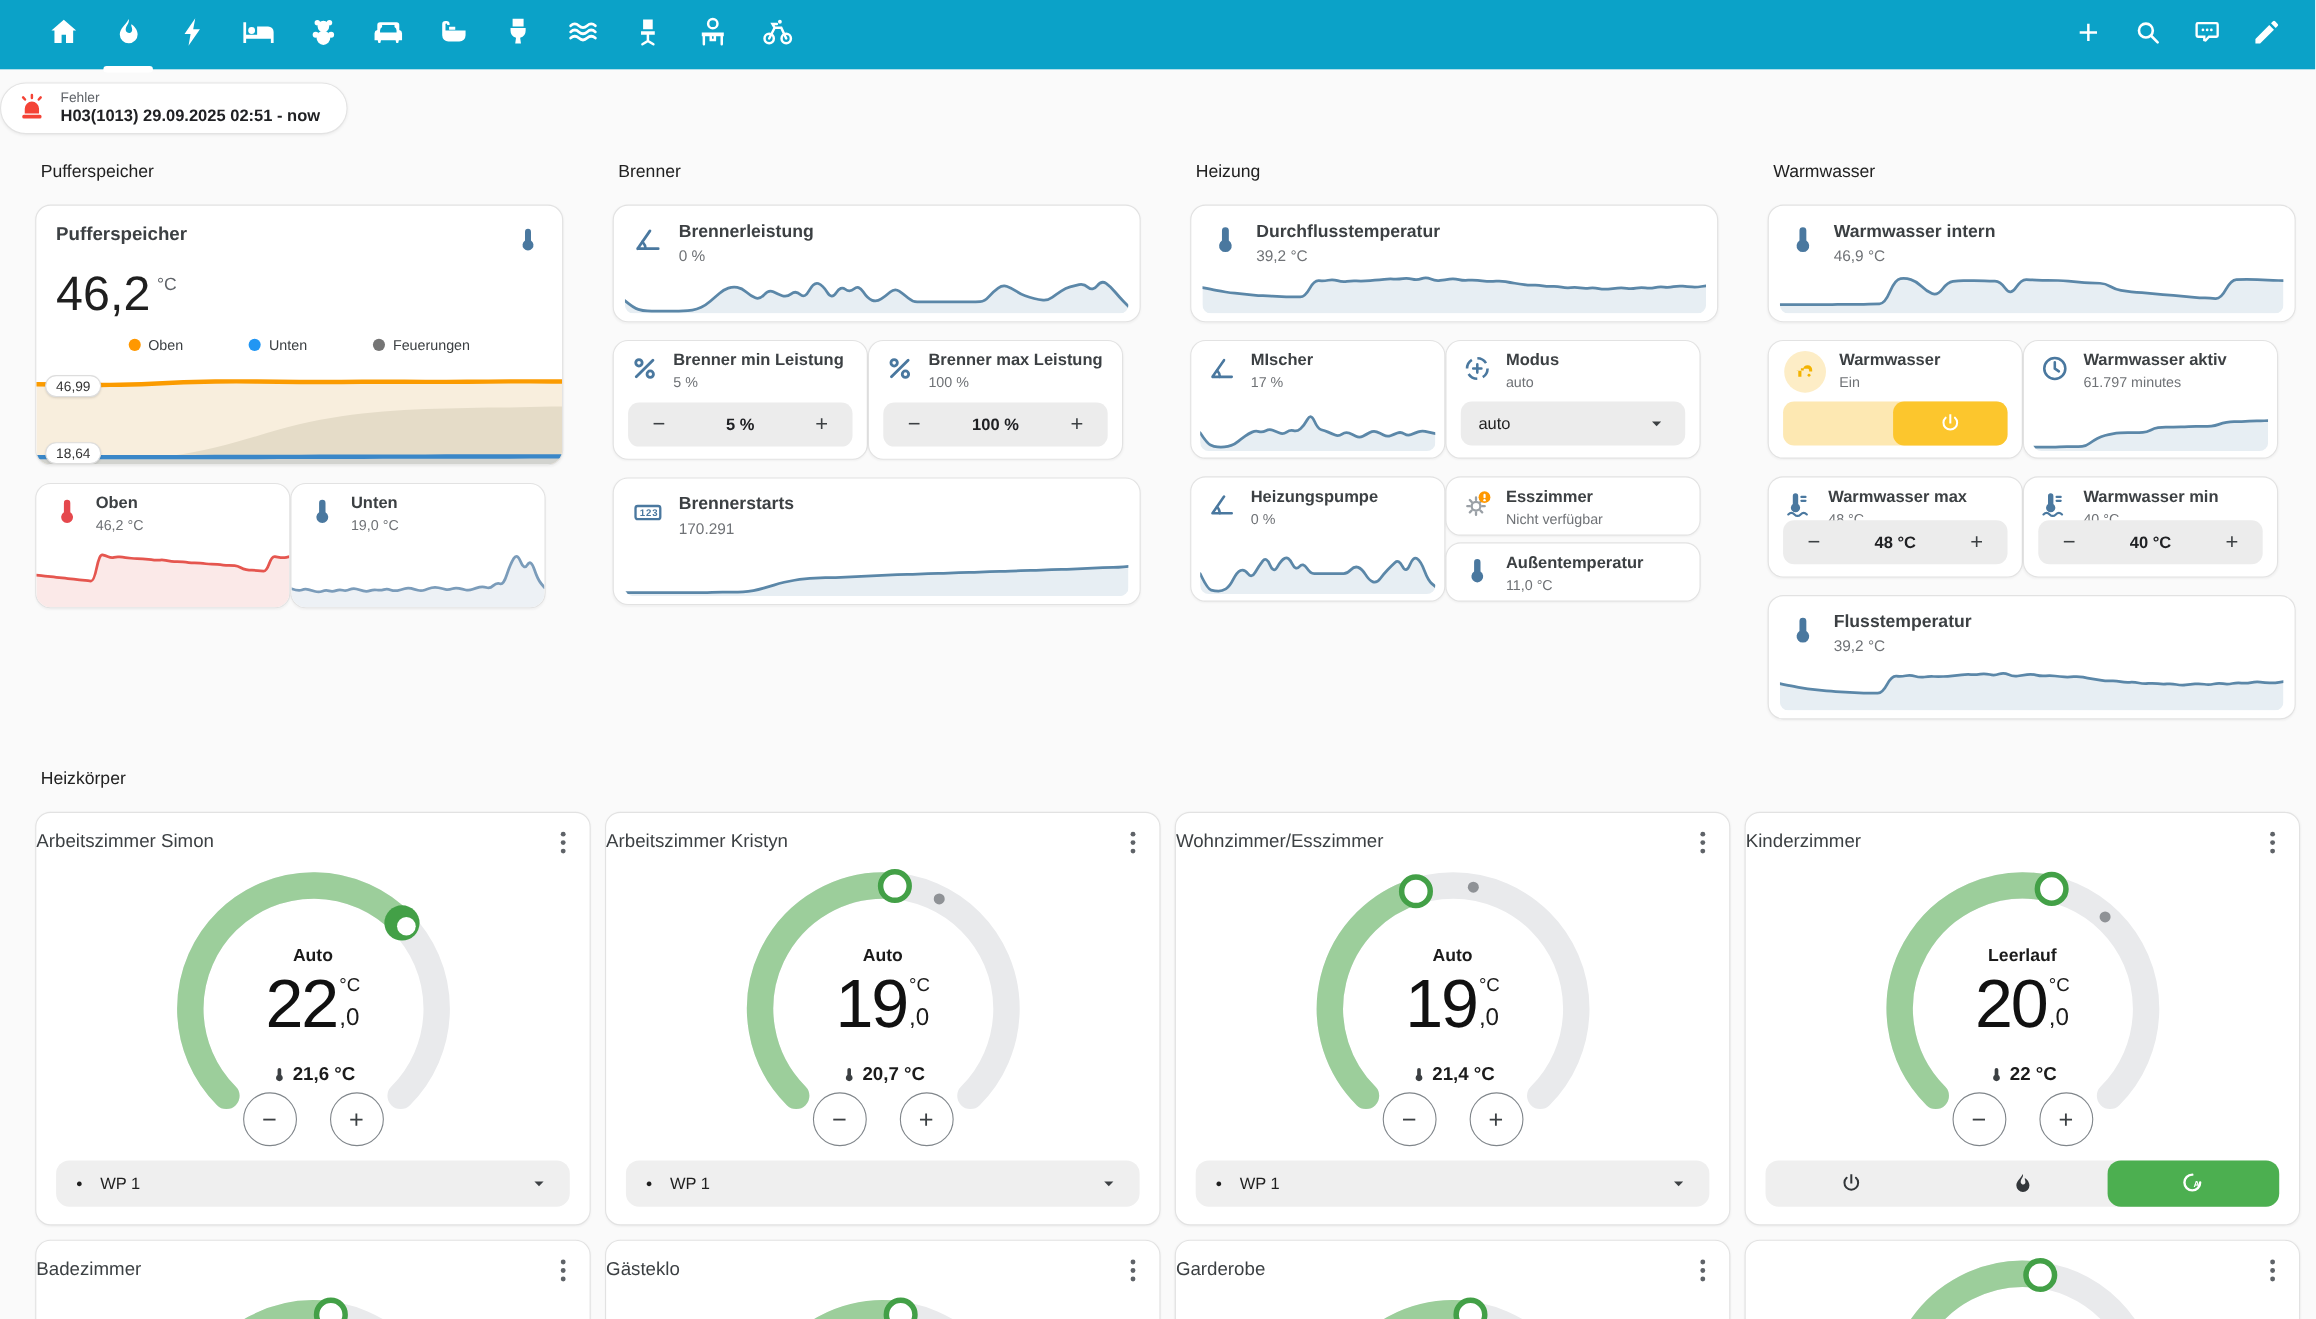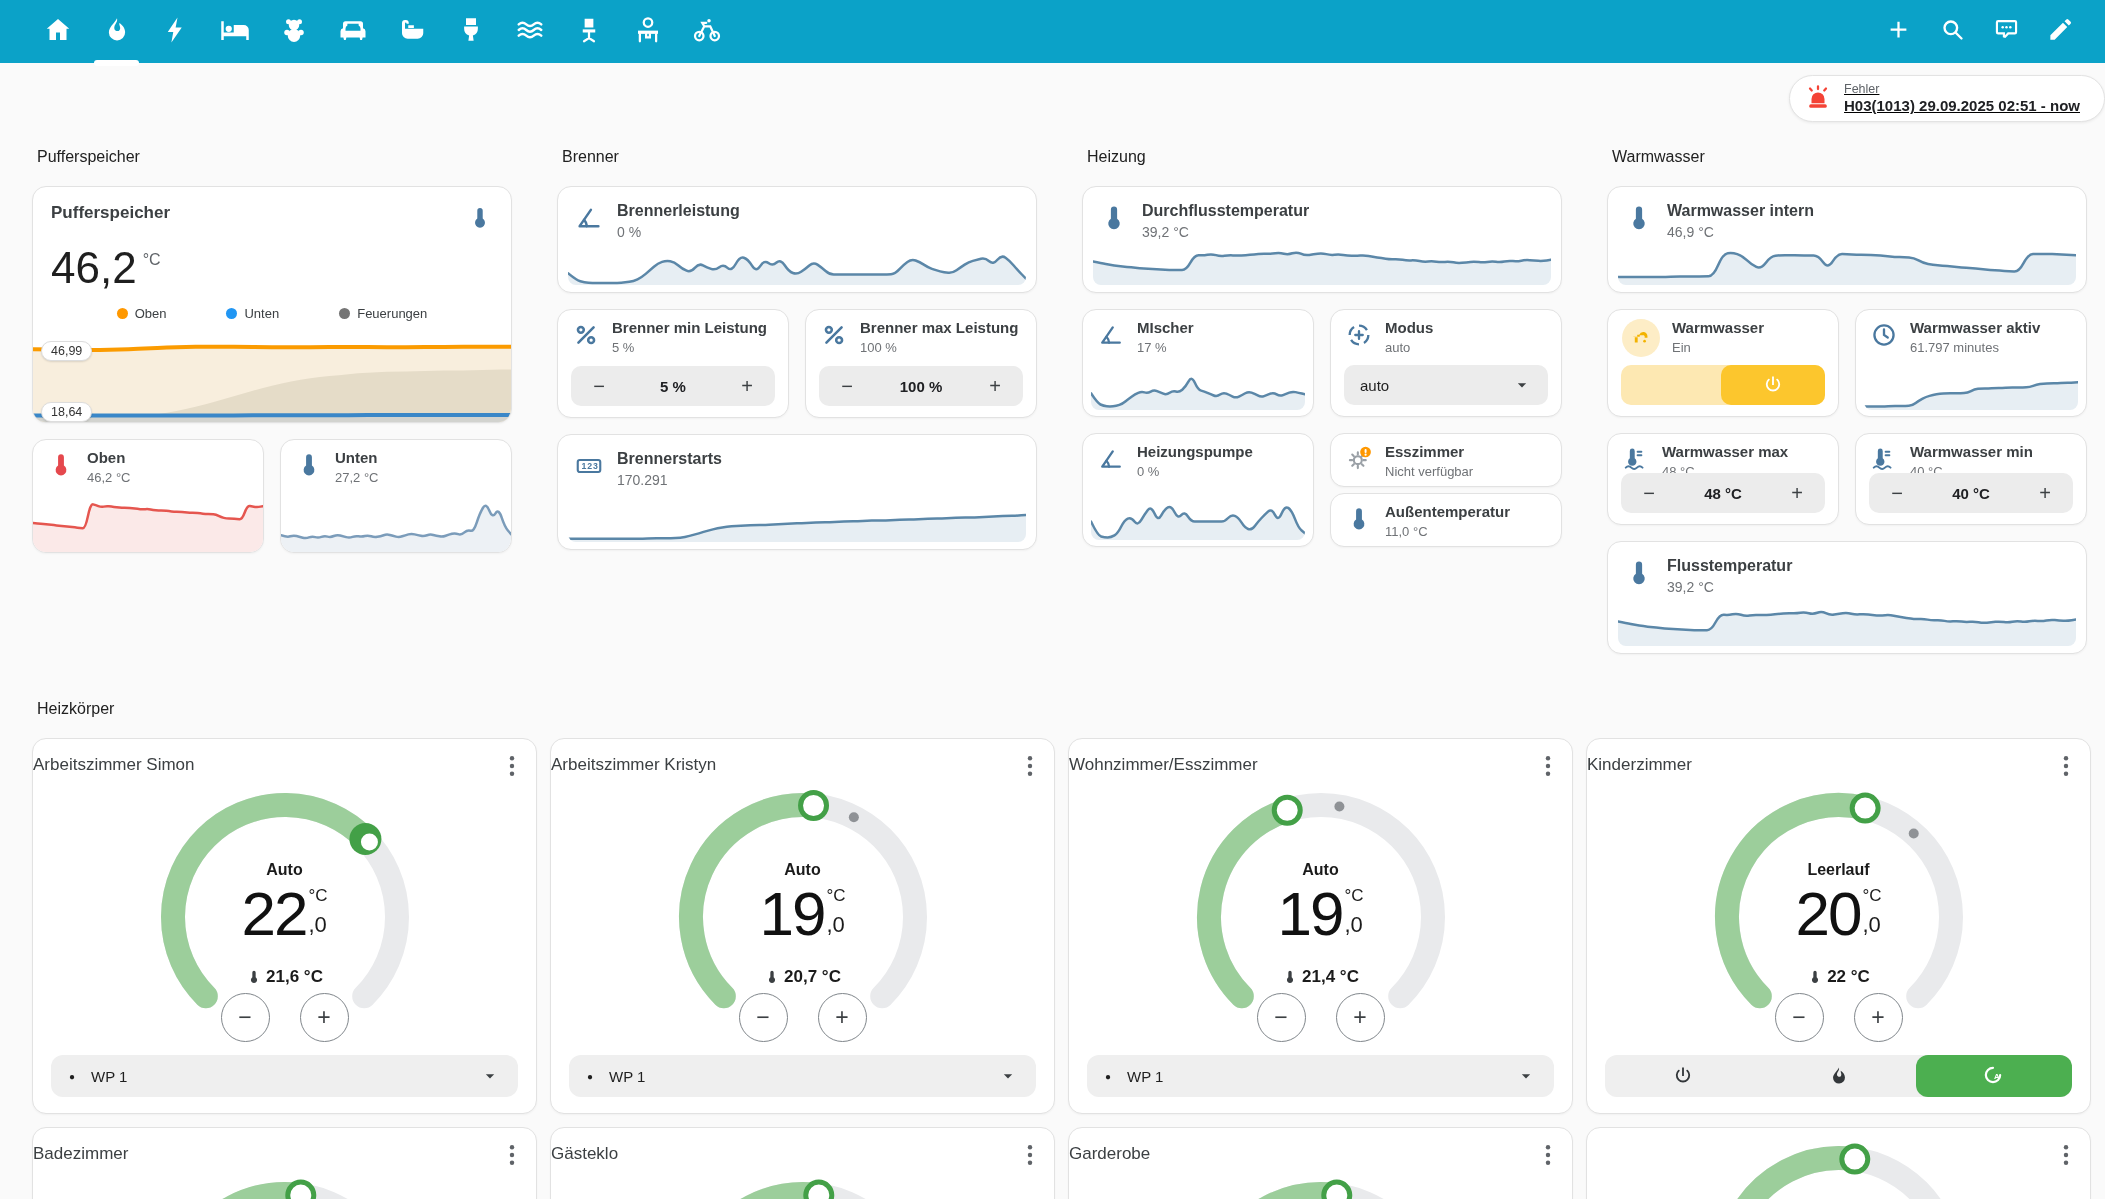--- a/index.html
+++ b/index.html
@@ -10,33 +10,33 @@
   .navbar{height:63px;background:#0ba2c8;display:flex;align-items:center;padding:0 28px;position:relative;}
   .nav-tabs{display:flex;height:100%;}
   .tab{width:59px;height:100%;display:flex;align-items:center;justify-content:center;position:relative;color:#fff;cursor:pointer;}
   .tab svg{width:30px;height:30px;}
   .tab.active::after{content:"";position:absolute;left:7px;right:7px;bottom:-3px;height:6px;background:#fff;border-radius:3px;}
   .nav-actions{margin-left:auto;display:flex;gap:20px;align-items:center;}
   .action{width:34px;height:34px;display:flex;align-items:center;justify-content:center;color:#fff;cursor:pointer;}
   .action svg{width:27px;height:27px;}
 
   
-  .alert-row{display:flex;justify-content:flex-end;margin-top:12px;text-decoration:underline;}
+  .alert-row{display:flex;justify-content:flex-start;margin-top:12px;}
   .alert-chip{display:flex;align-items:center;gap:11px;background:#fff;border:1px solid #e3e3e3;border-radius:26px;padding:6px 24px 7px 13px;box-shadow:0 1px 3px rgba(0,0,0,.07);cursor:pointer;}
   .alert-icon{width:30px;height:30px;color:#f44336;}
   .alert-icon svg{width:100%;height:100%;}
   .alert-label{font-size:12.5px;color:#5f6368;}
   .alert-msg{font-size:15px;font-weight:700;color:#202124;margin-top:1px;}
 
   
   .top-grid{display:flex;gap:45px;padding:26px 0 0 32px;align-items:flex-start;}
   .col{width:480px;flex:none;}
   .sec-title{font-size:16px;color:#212121;margin:0 0 20px 5px;}
   .col-stack{display:flex;flex-direction:column;gap:16px;}
-  .row2{display:flex;gap:16px;}
+  .row2{display:flex;}
   .half{width:232px;flex:none;position:relative;}
   .vstack{display:flex;flex-direction:column;gap:6px;width:232px;}
 
   .card{background:#fff;border:1px solid #e2e2e2;border-radius:14px;position:relative;overflow:hidden;box-sizing:border-box;box-shadow:0 1px 2px rgba(0,0,0,.04);}
   .h107{height:107px}.h108{height:108px}.h109{height:109px}.h112{height:92px}.h113{height:113px}.h114{height:114px}.h116{height:116px}.h237{height:237px}.h54{height:54px}
 
   .shead{display:flex;gap:13px;padding:14px 16px 0;align-items:flex-start;}
   .cicon{width:30px;height:30px;color:#4a789f;flex:none;margin-top:2px;}
   .cicon svg{width:100%;height:100%;}
   .cicon.red{color:#e5484d;}
@@ -291,21 +291,21 @@
                 </svg>
               </div>
           </div>
           <div class="card h114 half">
             <div class="shead compact">
               <span class="cicon"><svg viewBox="0 0 24 24" width="100%" height="100%" fill="currentColor">
                     <path d="M12 2.8a2.5 2.5 0 0 1 2.5 2.5v7.2a4.6 4.6 0 1 1-5 0V5.3A2.5 2.5 0 0 1 12 2.8z"></path>
                   </svg></span>
               <div>
                   <div class="st">Unten</div>
-                   <div class="sv">27,2 °C</div>
+                   <div class="sv">19,0 °C</div>
                 </div>
             </div>
             <div class="spark-flood">
                 <svg viewBox="0 0 230 56" preserveAspectRatio="none">
                   <path d="M 0 39.2 Q 6.2 41.4 9.3 40.3 Q 12.4 39.2 15.5 40.05 Q 18.6 40.9 21.75 41.75 Q 24.9 42.6 28 41.45 Q 31.1 40.3 34.2 41.15 Q 37.3 42 40.4 40.9 Q 43.5 39.8 46.6 40.599999999999994 Q 49.7 41.4 52.8 40 Q 55.9 38.6 59.05 39.45 Q 62.2 40.3 65.30000000000001 41.15 Q 68.4 42 71.5 40.9 Q 74.6 39.8 77.69999999999999 40.349999999999994 Q 80.8 40.9 83.9 40.05 Q 87 39.2 90.1 40.3 Q 93.2 41.4 96.35 40.849999999999994 Q 99.5 40.3 102.6 39.2 Q 105.7 38.1 108.80000000000001 38.95 Q 111.9 39.8 115 40.599999999999994 Q 118.1 41.4 121.19999999999999 40.3 Q 124.3 39.2 127.4 38.35 Q 130.5 37.5 133.65 38.35 Q 136.8 39.2 139.9 39.75 Q 143 40.3 146.1 39.2 Q 149.2 38.1 152.3 38.95 Q 155.4 39.8 158.5 40.349999999999994 Q 161.6 40.9 164.7 39.75 Q 167.8 38.6 170.95 37.8 Q 174.1 37 177.2 38.1 Q 180.3 39.2 183.4 36.400000000000006 Q 186.5 33.6 189.6 34.7 Q 192.7 35.8 195.8 26.299999999999997 Q 198.9 16.8 202 11.75 Q 205.1 6.7 208.25 14.549999999999999 Q 211.4 22.4 214.5 17.35 Q 217.6 12.3 220.7 21.55 Q 223.8 30.8 226.9 34.45 L 230 38.1 L 230 56 L 0 56 Z" fill="#edf1f5"></path>
                   <path d="M 0 39.2 Q 6.2 41.4 9.3 40.3 Q 12.4 39.2 15.5 40.05 Q 18.6 40.9 21.75 41.75 Q 24.9 42.6 28 41.45 Q 31.1 40.3 34.2 41.15 Q 37.3 42 40.4 40.9 Q 43.5 39.8 46.6 40.599999999999994 Q 49.7 41.4 52.8 40 Q 55.9 38.6 59.05 39.45 Q 62.2 40.3 65.30000000000001 41.15 Q 68.4 42 71.5 40.9 Q 74.6 39.8 77.69999999999999 40.349999999999994 Q 80.8 40.9 83.9 40.05 Q 87 39.2 90.1 40.3 Q 93.2 41.4 96.35 40.849999999999994 Q 99.5 40.3 102.6 39.2 Q 105.7 38.1 108.80000000000001 38.95 Q 111.9 39.8 115 40.599999999999994 Q 118.1 41.4 121.19999999999999 40.3 Q 124.3 39.2 127.4 38.35 Q 130.5 37.5 133.65 38.35 Q 136.8 39.2 139.9 39.75 Q 143 40.3 146.1 39.2 Q 149.2 38.1 152.3 38.95 Q 155.4 39.8 158.5 40.349999999999994 Q 161.6 40.9 164.7 39.75 Q 167.8 38.6 170.95 37.8 Q 174.1 37 177.2 38.1 Q 180.3 39.2 183.4 36.400000000000006 Q 186.5 33.6 189.6 34.7 Q 192.7 35.8 195.8 26.299999999999997 Q 198.9 16.8 202 11.75 Q 205.1 6.7 208.25 14.549999999999999 Q 211.4 22.4 214.5 17.35 Q 217.6 12.3 220.7 21.55 Q 223.8 30.8 226.9 34.45 L 230 38.1" fill="none" stroke="#7b9cba" stroke-width="2.5" stroke-linejoin="round" stroke-linecap="round"></path>
                 </svg>
               </div>
           </div>
         </div>

